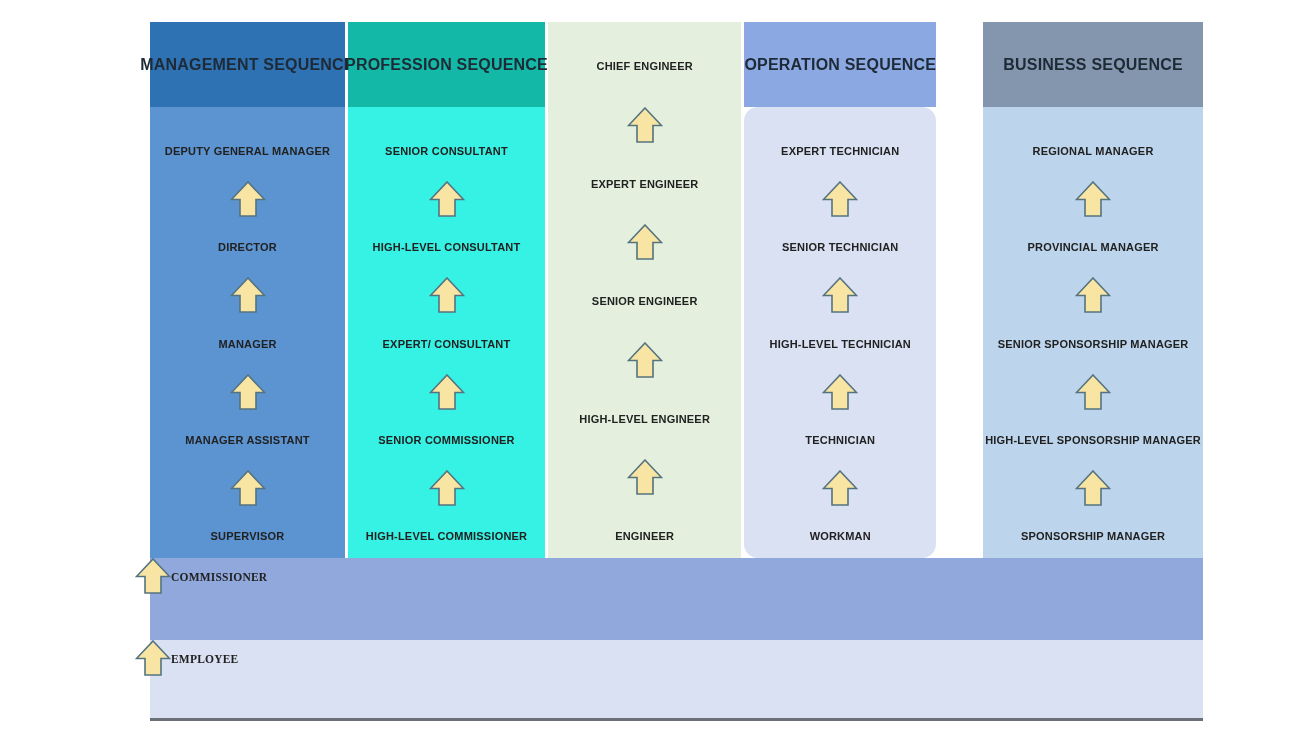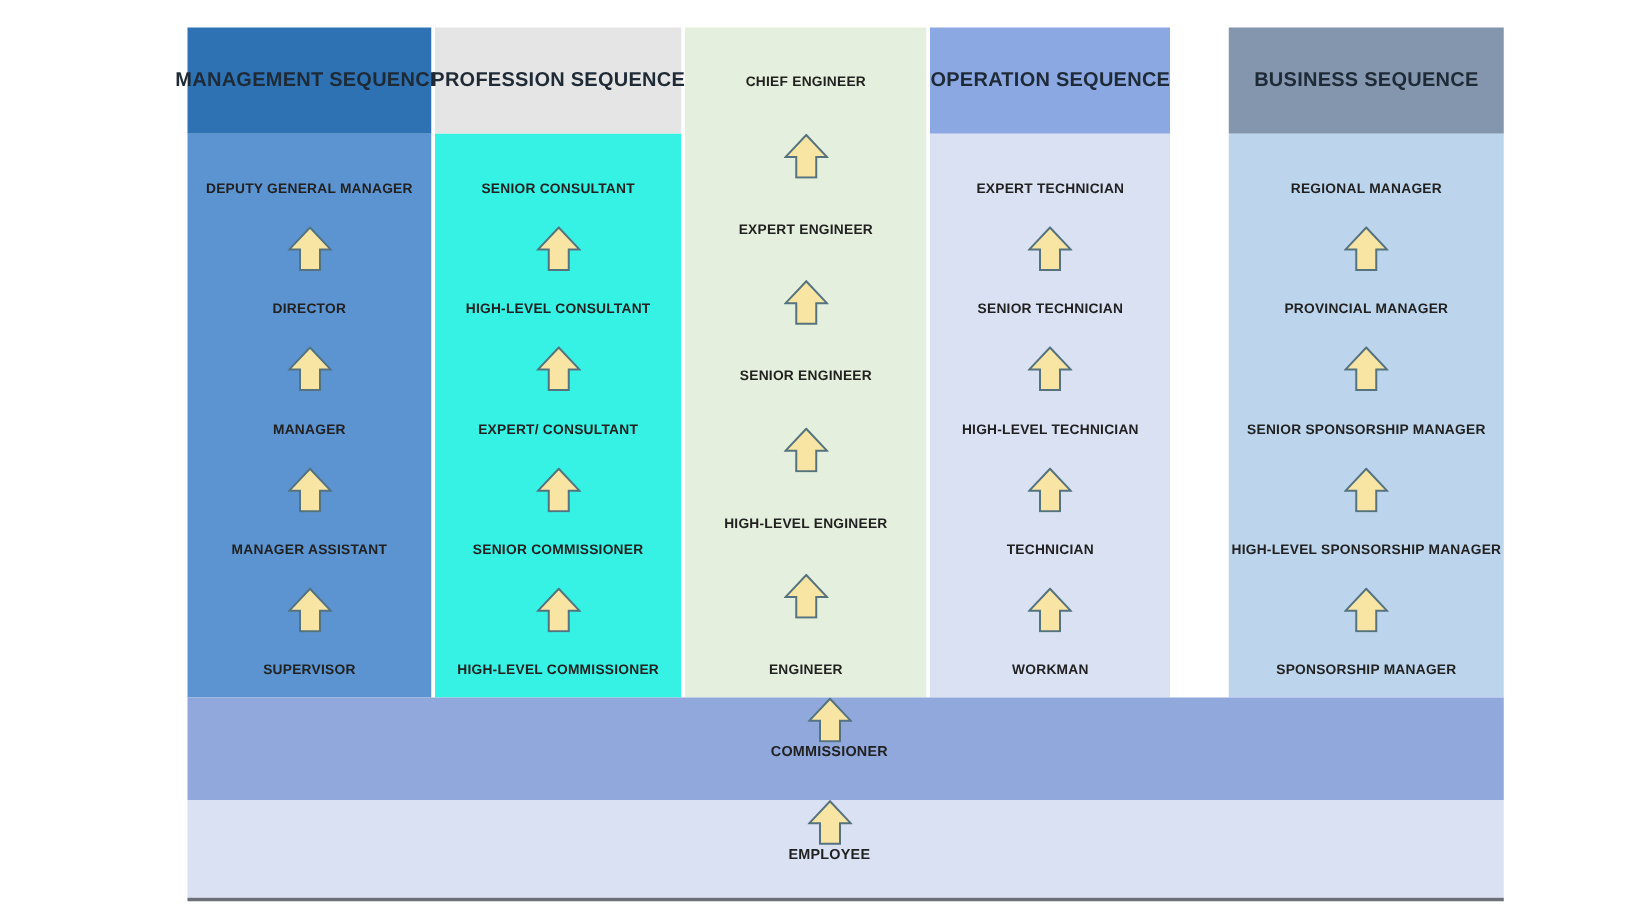--- a/index.html
+++ b/index.html
@@ -43,23 +43,23 @@
   .arrow path, .arrow use{
     fill:var(--arrow-fill,#F9E5A3);
     stroke:var(--arrow-stroke,#54737F);
     stroke-width:1.6;
     stroke-linejoin:miter;
   }
   .band{position:relative;width:100%;}
   .band.commissioner{height:82px;}
   .band.employee{height:78px;}
   .band-inner{
-    position:absolute;left:16px;right:0;top:0;
+    position:absolute;left:6px;right:0;top:0;
     transform:translateX(-21px);
-    display:flex;flex-direction:column;align-items:center;
+    display:flex;flex-direction:row;align-items:center;font-family:Liberation Serif, serif;
   }
   .band-label{
     margin-top:2px;
     font-weight:bold;font-size:11.5px;letter-spacing:0.2px;
     color:var(--text-color,#212121);white-space:nowrap;
   }
   .bottom-line{height:3px;width:100%;}
   .svg-defs{position:absolute;width:0;height:0;overflow:hidden;}
 </style>
 </head>
@@ -95,21 +95,21 @@
             </svg>
           <div class="role">MANAGER ASSISTANT</div>
           <svg class="arrow">
               <use href="#arrow-up"></use>
             </svg>
           <div class="role">SUPERVISOR</div>
         </div>
       </div>
 
       <div class="col c1">
-        <div class="col-header" style="background: #e5e5e5;">PROFESSION SEQUENCE</div>
+        <div class="col-header" style="background: #14b8a6;">PROFESSION SEQUENCE</div>
         <div class="col-body" style="background: rgb(54, 242, 228);">
           <div class="role">SENIOR CONSULTANT</div>
           <svg class="arrow">
               <use href="#arrow-up"></use>
             </svg>
           <div class="role">HIGH-LEVEL CONSULTANT</div>
           <svg class="arrow">
               <use href="#arrow-up"></use>
             </svg>
           <div class="role">EXPERT/ CONSULTANT</div>
@@ -141,21 +141,21 @@
           <div class="role">HIGH-LEVEL ENGINEER</div>
           <svg class="arrow">
               <use href="#arrow-up"></use>
             </svg>
           <div class="role">ENGINEER</div>
         </div>
       </div>
 
       <div class="col c3">
         <div class="col-header" style="background: rgb(140, 168, 226);">OPERATION SEQUENCE</div>
-        <div class="col-body" style="background: rgb(217, 225, 243);">
+        <div class="col-body" style="background: rgb(217, 225, 243); border-radius: 14px;">
           <div class="role">EXPERT TECHNICIAN</div>
           <svg class="arrow">
               <use href="#arrow-up"></use>
             </svg>
           <div class="role">SENIOR TECHNICIAN</div>
           <svg class="arrow">
               <use href="#arrow-up"></use>
             </svg>
           <div class="role">HIGH-LEVEL TECHNICIAN</div>
           <svg class="arrow">

